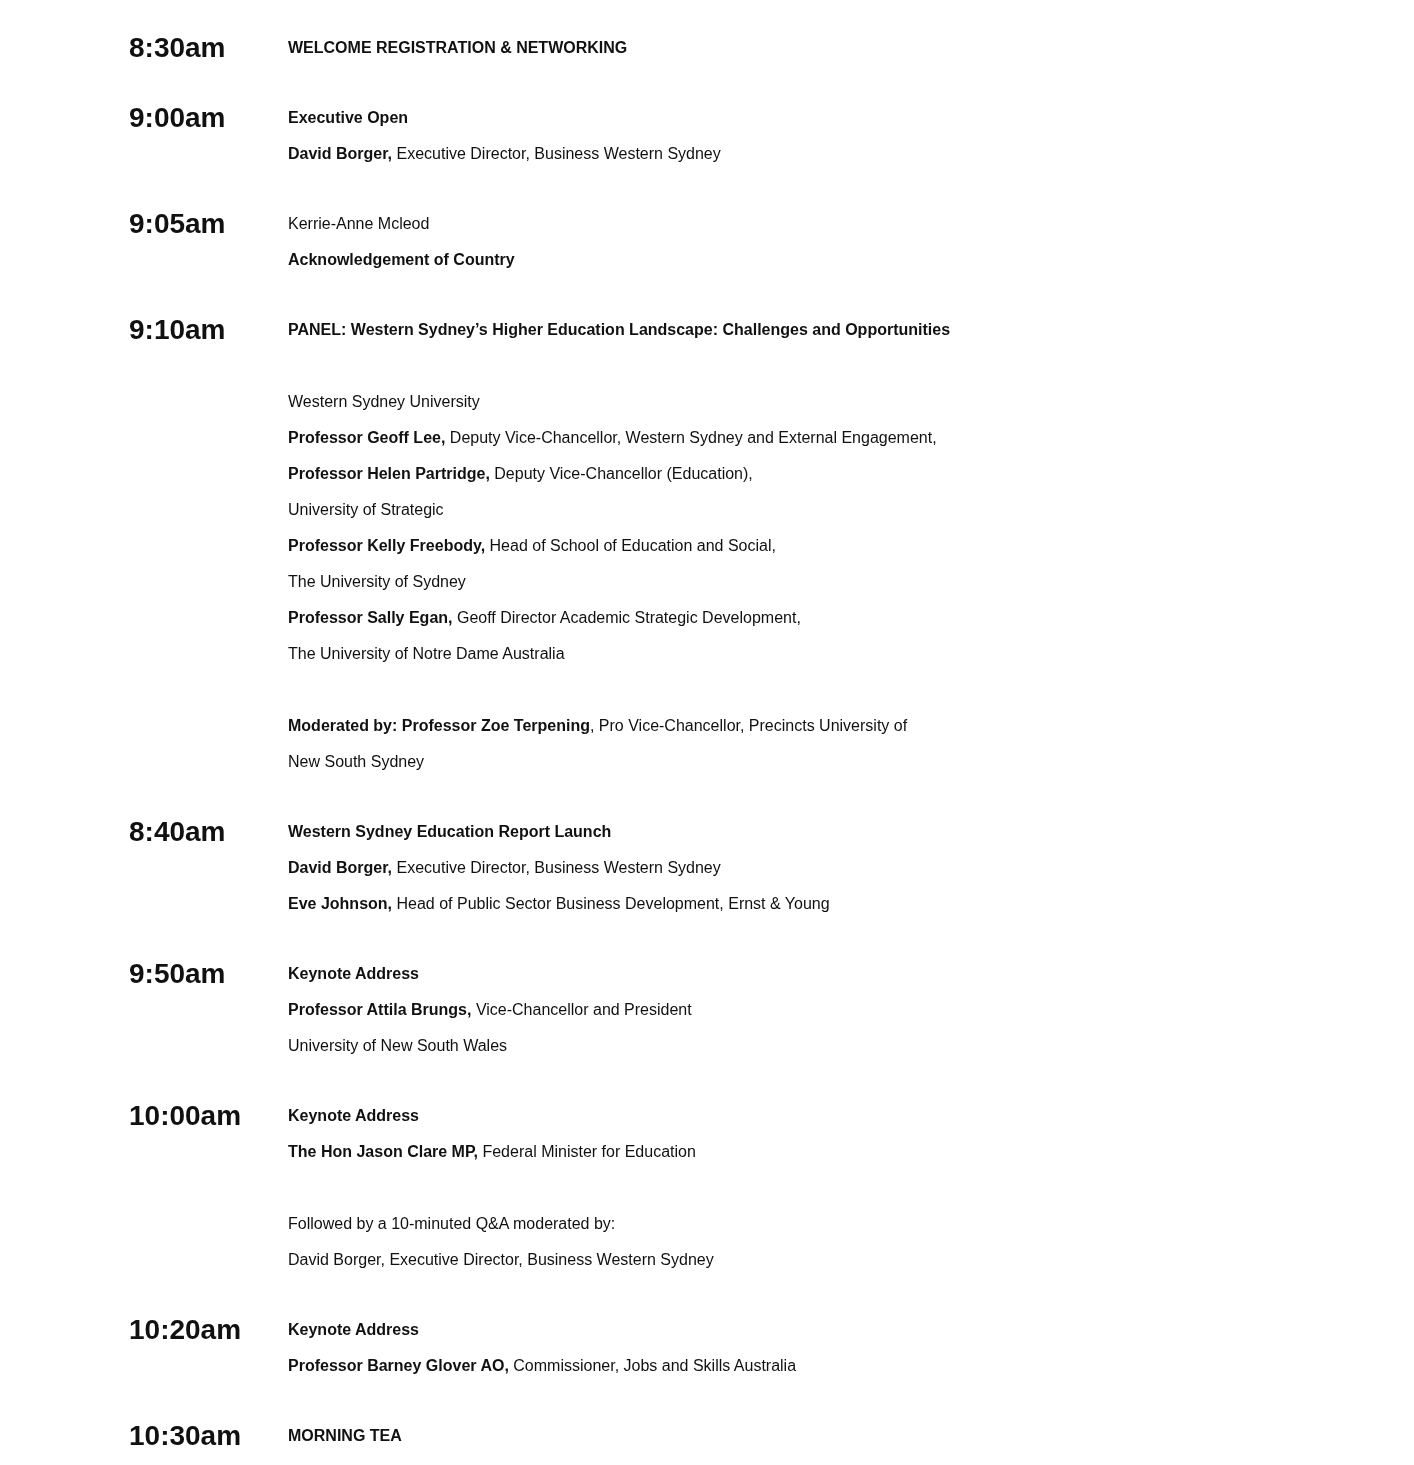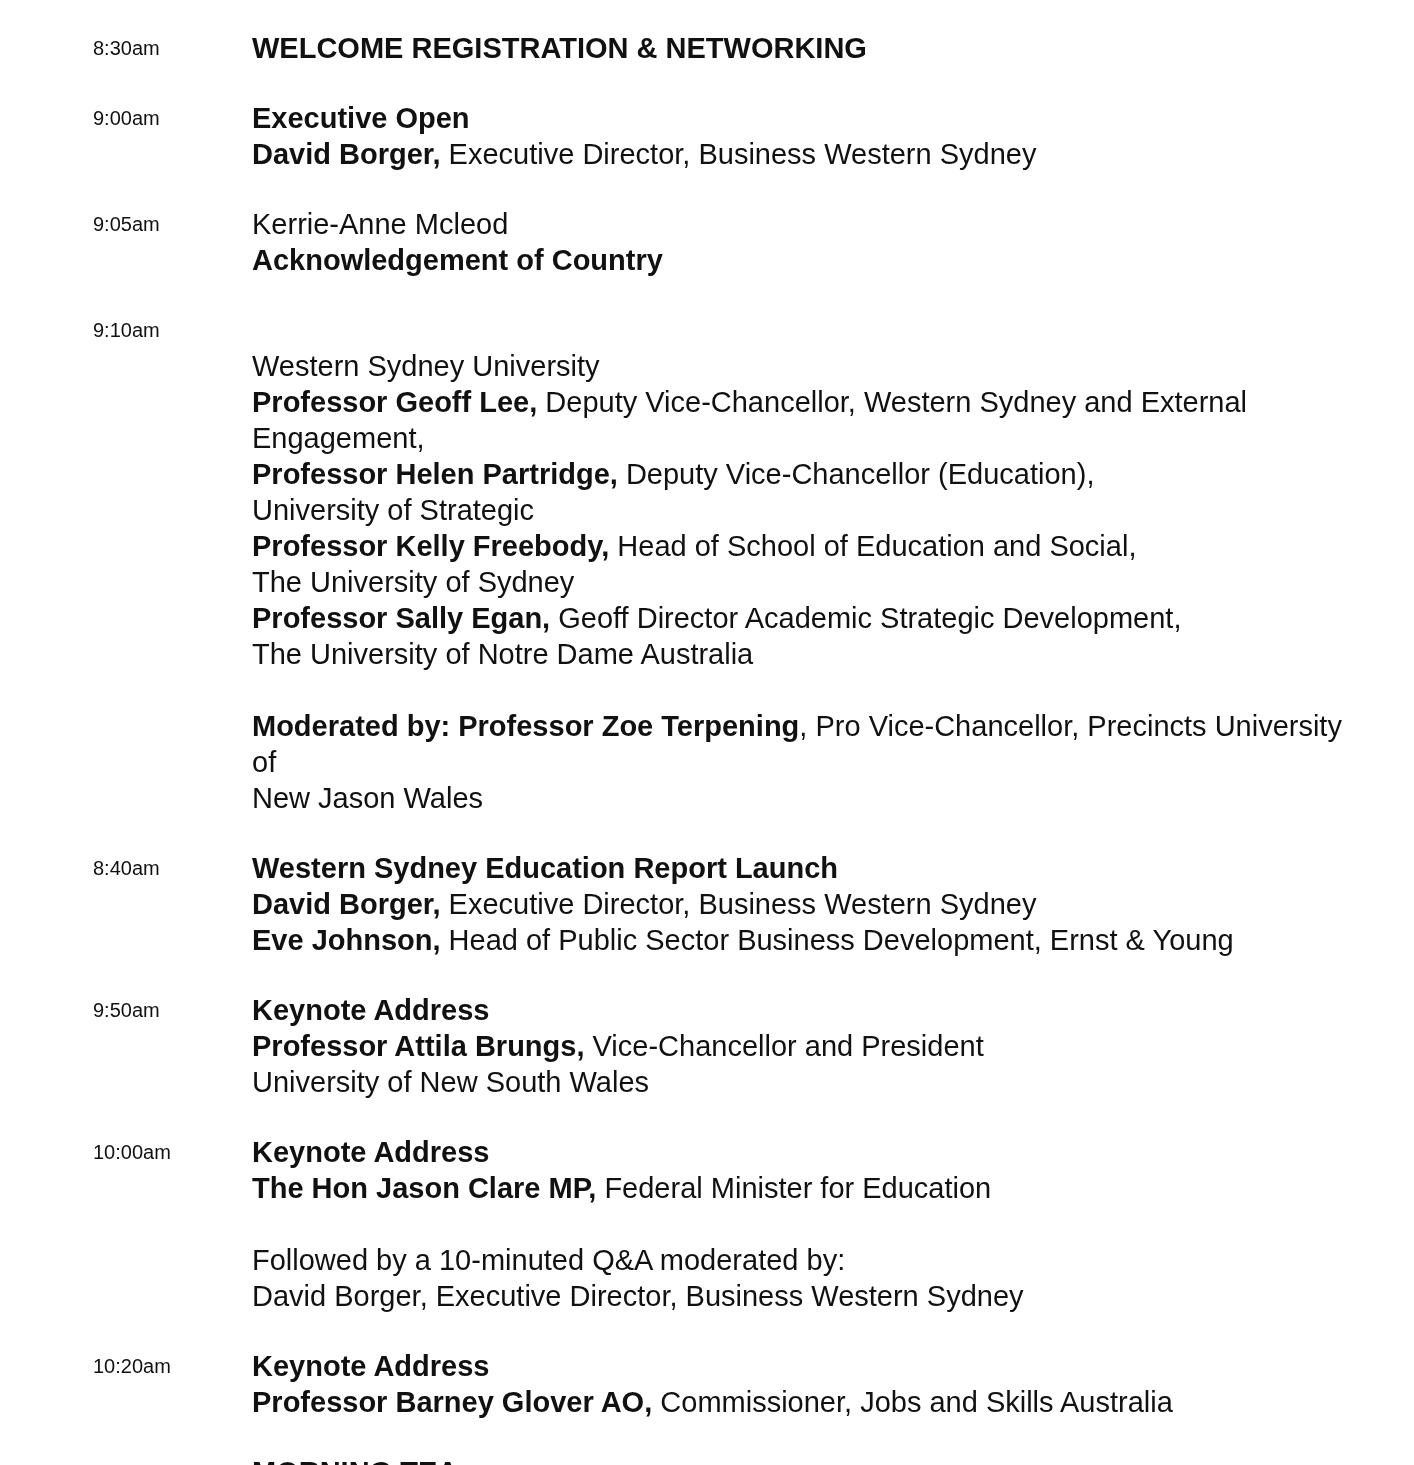--- a/index.html
+++ b/index.html
@@ -17,29 +17,30 @@
   .agenda {
     padding: 30px 50px 40px 93px;
   }
   .agenda-item {
     display: flex;
     align-items: flex-start;
     margin-bottom: 34px;
   }
   .session-time {
     flex: 0 0 159px;
-    font-size: 20px;
+    font-size: 28px;
     line-height: 36px;
-    font-weight: normal;
+    font-weight: bold;
     white-space: nowrap;
+    margin-left: 36px;
   }
   .session-body {
     flex: 1 1 auto;
     max-width: 1110px;
-    font-size: 29px;
+    font-size: 16px;
     line-height: 36px;
   }
   .session-line {
     min-height: 36px;
   }
   .session-line .b {
     font-weight: bold;
   }
   .line-gap {
     height: 36px;
@@ -66,32 +67,33 @@
       <div class="agenda-item">
     <div class="session-time">9:05am</div>
     <div class="session-body">
           <div class="session-line"><span>Kerrie-Anne Mcleod</span></div>
           <div class="session-line"><span class="b">Acknowledgement of Country</span></div>
         </div>
   </div>
       <div class="agenda-item">
     <div class="session-time">9:10am</div>
     <div class="session-body">
+          <div class="session-line"><span class="b">PANEL: Western Sydney’s Higher Education Landscape: Challenges and Opportunities</span></div>
           <div class="line-gap"></div>
           <div class="session-line"><span>Western Sydney University</span></div>
           <div class="session-line"><span class="b">Professor Geoff Lee,</span><span> Deputy Vice-Chancellor, Western Sydney and External Engagement,</span></div>
           <div class="session-line"><span class="b">Professor Helen Partridge,</span><span> Deputy Vice-Chancellor (Education),</span></div>
           <div class="session-line"><span>University of Strategic</span></div>
           <div class="session-line"><span class="b">Professor Kelly Freebody,</span><span> Head of School of Education and Social,</span></div>
           <div class="session-line"><span>The University of Sydney</span></div>
           <div class="session-line"><span class="b">Professor Sally Egan,</span><span> Geoff Director Academic Strategic Development,</span></div>
           <div class="session-line"><span>The University of Notre Dame Australia</span></div>
           <div class="line-gap"></div>
           <div class="session-line"><span class="b">Moderated by: Professor Zoe Terpening</span><span>, Pro Vice-Chancellor, Precincts University of</span></div>
-          <div class="session-line"><span>New Jason Wales</span></div>
+          <div class="session-line"><span>New South Sydney</span></div>
         </div>
   </div>
       <div class="agenda-item">
     <div class="session-time">8:40am</div>
     <div class="session-body">
           <div class="session-line"><span class="b">Western Sydney Education Report Launch</span></div>
           <div class="session-line"><span class="b">David Borger,</span><span> Executive Director, Business Western Sydney</span></div>
           <div class="session-line"><span class="b">Eve Johnson,</span><span> Head of Public Sector Business Development, Ernst &amp; Young</span></div>
         </div>
   </div>

